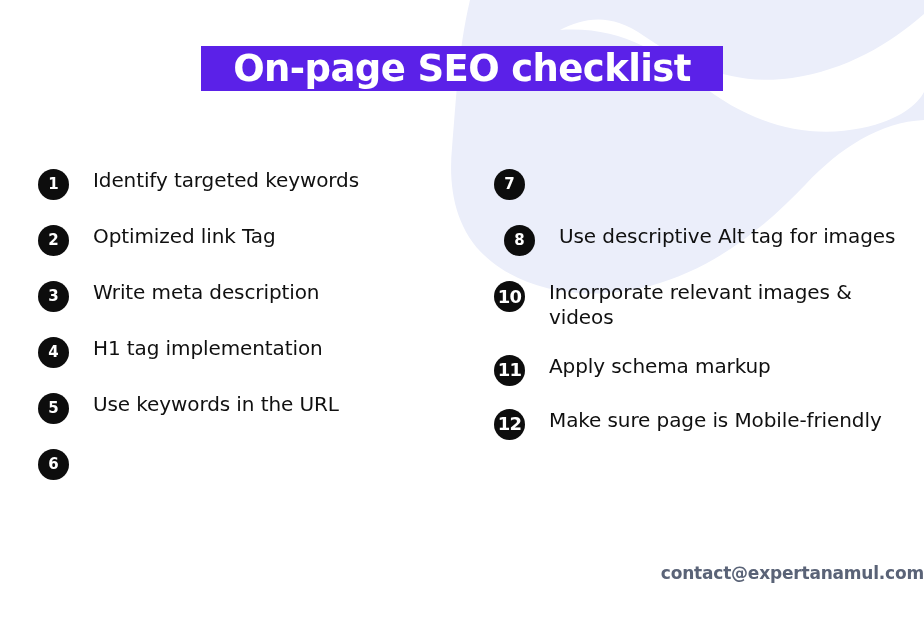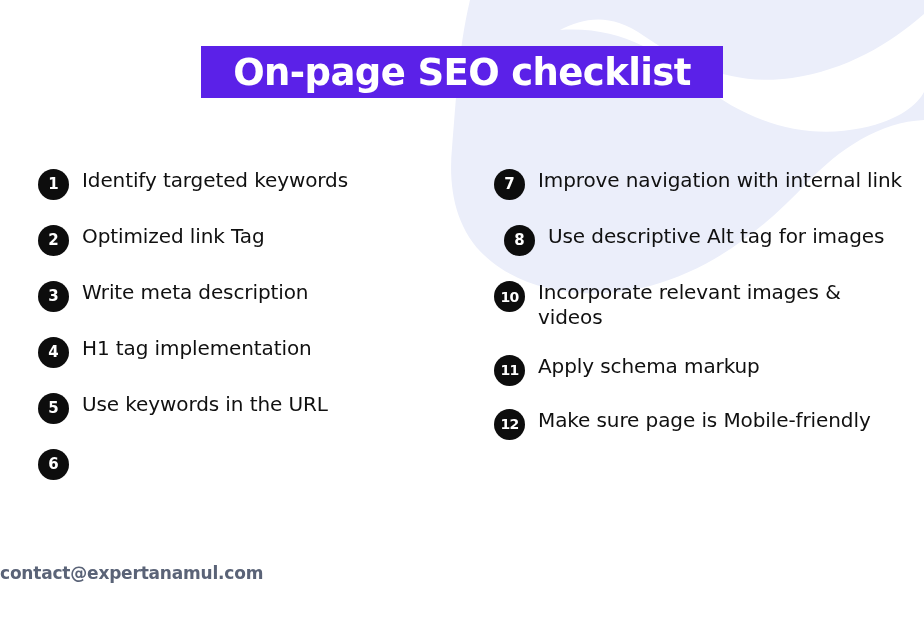--- a/index.html
+++ b/index.html
@@ -31,21 +31,21 @@
     pointer-events: none;
     z-index: 0;
   }
 
   
   .title-banner {
     position: absolute;
     left: 201px;
     top: 46px;
     width: 522px;
-    height: 52px;
+    height: 45px;
     background: #5B21E8;
     display: flex;
     align-items: center;
     justify-content: center;
     z-index: 3;
   }
   .title-text {
     color: #ffffff;
     font-family: "DejaVu Sans", sans-serif;
     font-weight: bold;
@@ -88,43 +88,43 @@
     display: flex;
     align-items: center;
     justify-content: center;
     font-family: "DejaVu Sans", sans-serif;
     font-weight: bold;
     font-size: 15px;
     line-height: 1;
     margin-top: 1px;
   }
   .badge.two-digit {
-    font-size: 14px;
+    font-size: 18px;
     letter-spacing: -0.8px;
   }
   .badge.indent { margin-left: 10px; }
 
   .item-label {
-    margin-left: 13px;
+    margin-left: 24px;
     color: #101010;
     font-family: "DejaVu Sans", sans-serif;
     font-size: 20px;
     font-weight: normal;
     line-height: 1.24;
     letter-spacing: -0.1px;
     max-width: 370px;
   }
 
   
   .footer {
     position: absolute;
     left: 0;
     top: 563px;
     width: 924px;
-    text-align: left;
+    text-align: right;
     z-index: 3;
   }
   .footer-text {
     color: #5A6377;
     font-family: "DejaVu Sans", sans-serif;
     font-weight: bold;
     font-size: 17px;
     letter-spacing: -0.2px;
   }
 </style>
@@ -193,21 +193,20 @@
       <div class="checklist-item">
         <span class="badge">6</span>
       </div>
 
     </div>
 
     <div class="column column-right">
 
       <div class="checklist-item">
         <span class="badge">7</span>
-        <span class="item-label">Improve navigation with internal link</span>
       </div>
 
       <div class="checklist-item">
         <span class="badge indent">8</span>
         <span class="item-label">Use descriptive Alt tag for images</span>
       </div>
 
       <div class="checklist-item">
         <span class="badge two-digit">10</span>
         <span class="item-label">Incorporate relevant images &amp; videos</span>

